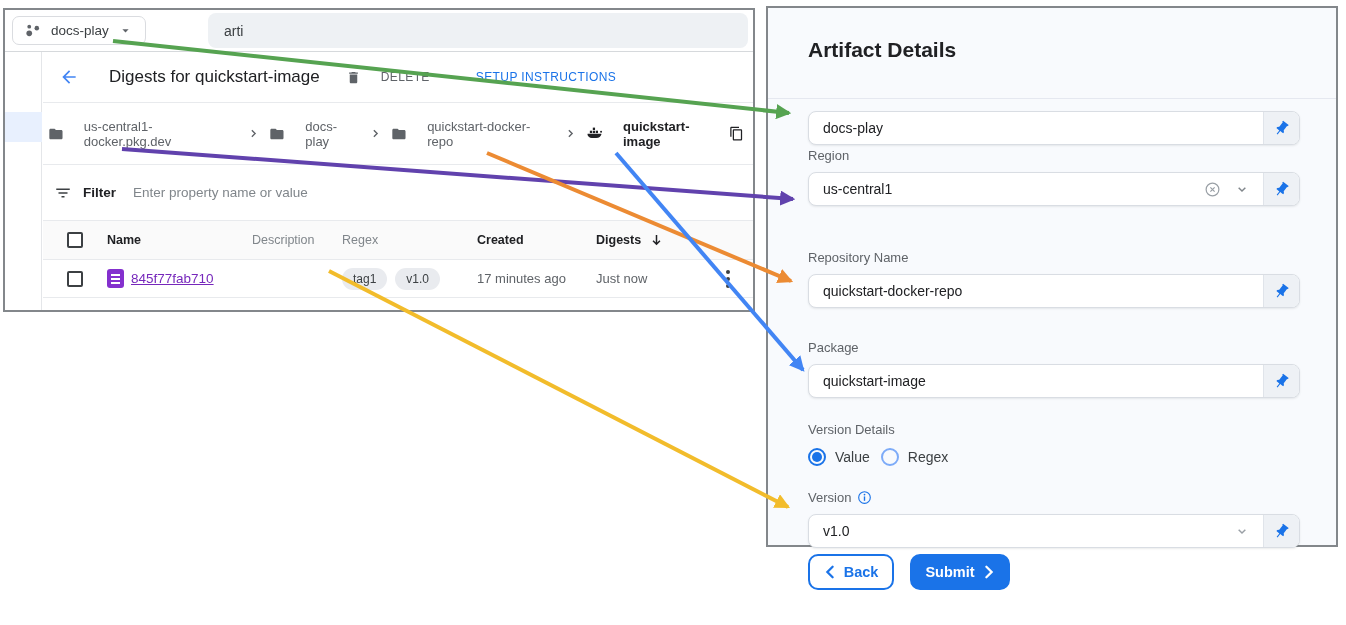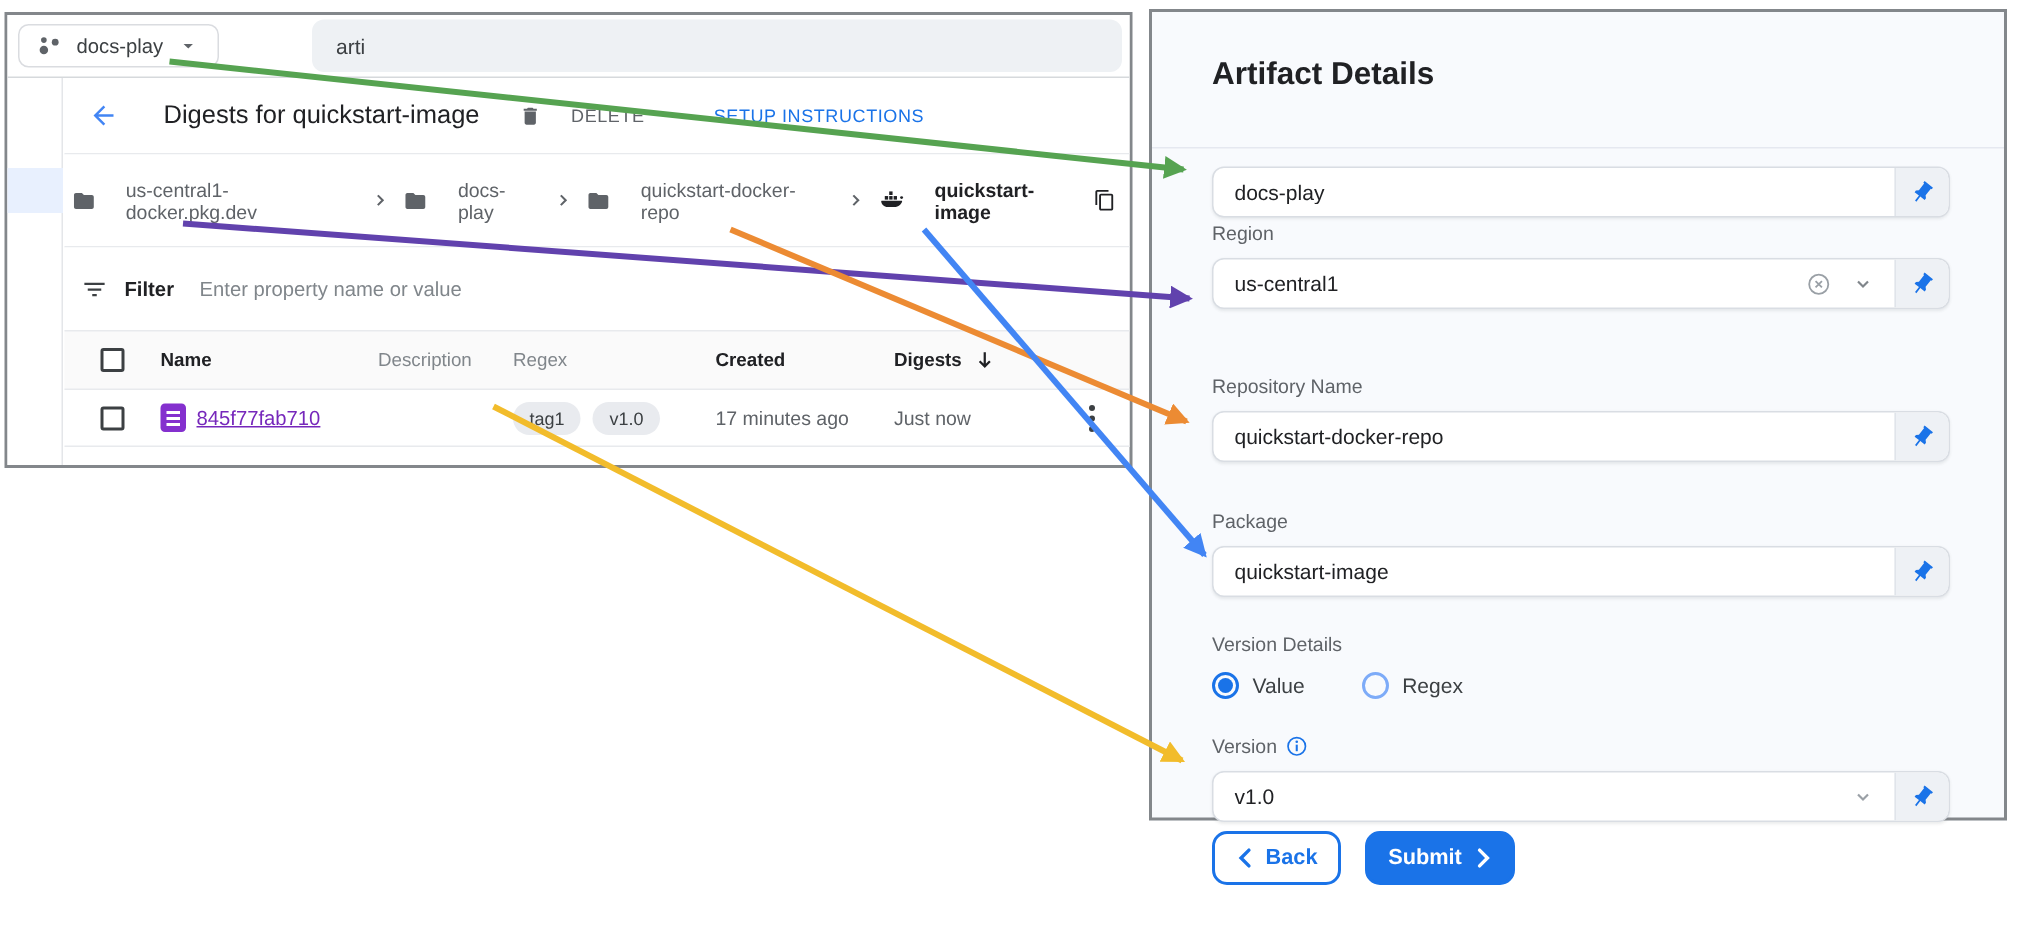--- a/index.html
+++ b/index.html
@@ -69,21 +69,21 @@
   .fg { position:absolute; left:40px; width:492px; }
   .f-label { font-size:13px; color:#5f6368; display:flex; align-items:center; gap:6px; }
   .combo { display:flex; height:34px; border:1px solid #d9dde3; border-radius:8px; background:#fff;
            box-shadow:0 1px 2px rgba(60,64,67,.10); overflow:hidden; }
   .combo input { flex:1; min-width:0; border:none; outline:none; padding:0 14px; font-size:14px; color:#202124;
                  background:transparent; font-family:"Liberation Sans", sans-serif; }
   .combo .in-icons { display:flex; align-items:center; gap:13px; padding-right:13px; }
   .pin-btn { width:36px; background:#eef1f5; border-left:1px solid #e0e4ea; display:flex; align-items:center;
              justify-content:center; cursor:pointer; flex:none; }
   .pin-btn svg { transform:rotate(38deg); }
-  .radio-row { display:flex; align-items:center; gap:38px; font-size:14px; color:#3c4043; }
+  .radio-row { display:flex; align-items:center; gap:11px; font-size:14px; color:#3c4043; }
   .radio-opt { display:flex; align-items:center; gap:9px; cursor:pointer; }
   .radio { width:18px; height:18px; border-radius:50%; position:relative; flex:none; }
   .radio.sel { border:2px solid #1a73e8; }
   .radio.sel::after { content:""; position:absolute; left:2px; top:2px; width:10px; height:10px; border-radius:50%;
                       background:#1a73e8; }
   .radio.unsel { border:2px solid #7dabf8; }
   .btn { position:absolute; top:546px; height:36px; border-radius:10px; display:flex; align-items:center;
          justify-content:center; gap:8px; font-size:14.5px; font-weight:bold; cursor:pointer; }
   .btn-back { left:40px; width:86px; background:#fff; border:2px solid #1a73e8; color:#1a73e8; }
   .btn-submit { left:142px; width:100px; background:#1a73e8; border:2px solid #1a73e8; color:#fff; }

